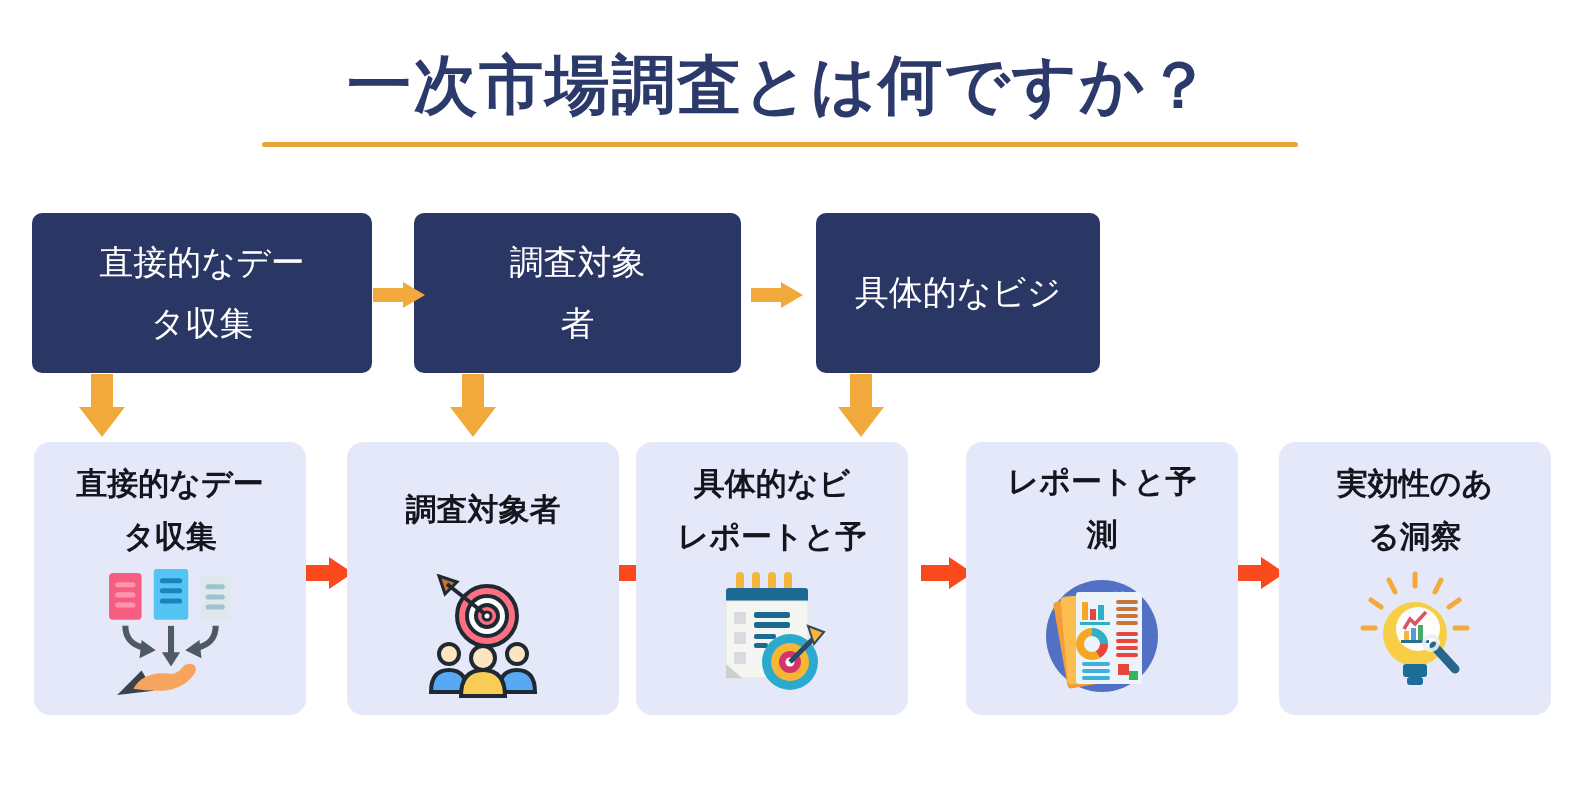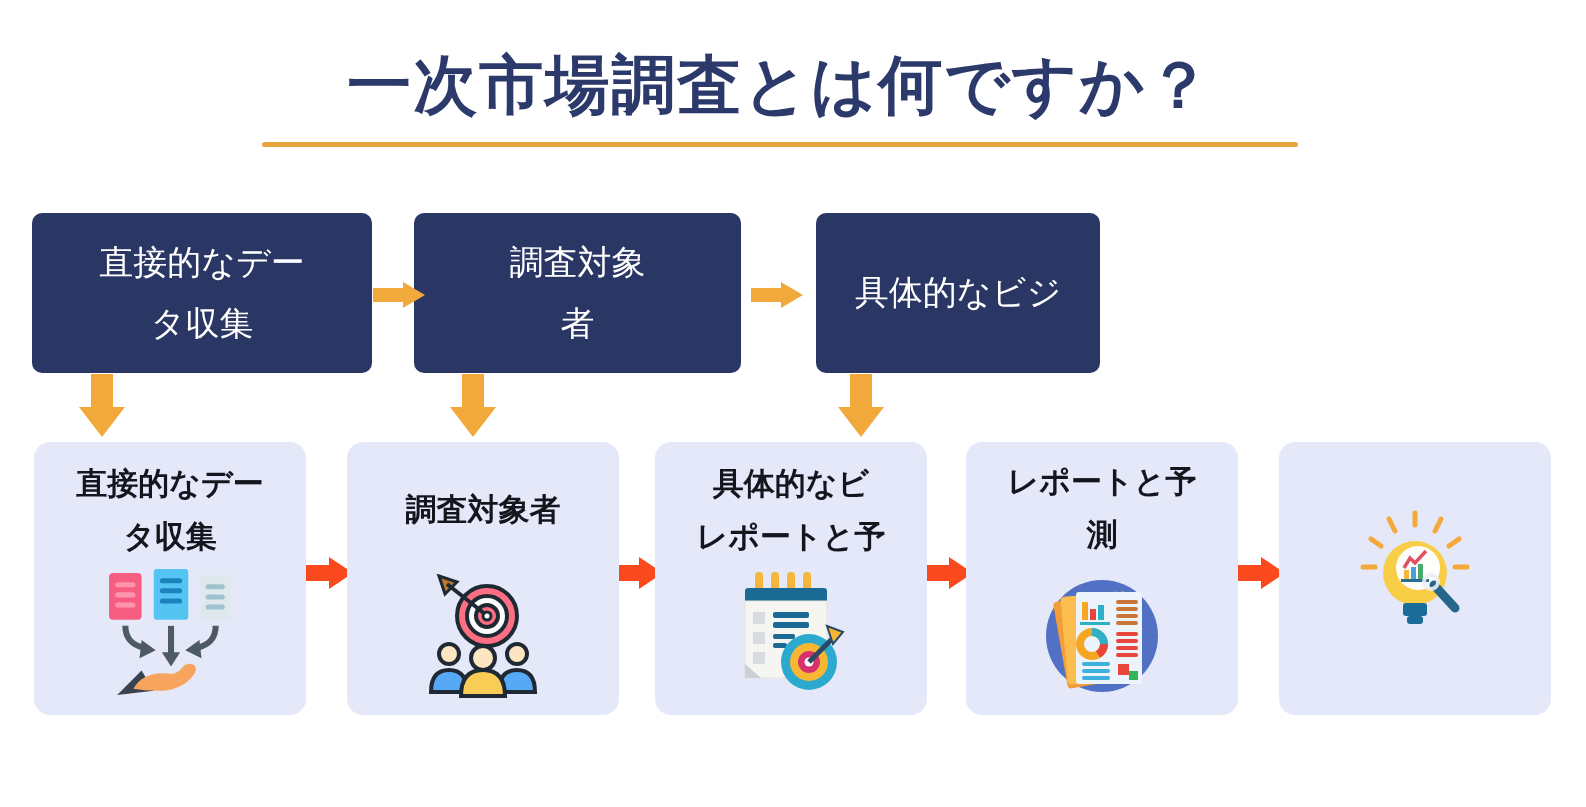--- a/index.html
+++ b/index.html
@@ -23,21 +23,21 @@
   #top1{left:32px;width:340px;}
   #top2{left:414px;width:327px;justify-content:center;}
   #top3{left:800px;width:284px;margin-left:16px;}
   .arrow{position:absolute;display:block;}
   .bottom-box{
     position:absolute;top:442px;width:272px;height:273px;background:#E4E8F9;
     border-radius:16px;display:flex;flex-direction:column;align-items:center;
   }
   #bot1{left:34px;}
   #bot2{left:347px;}
-  #bot3{left:655px;}
+  #bot3{left:636px;}
   #bot4{left:966px;font-family:Liberation Mono, monospace;}
   #bot5{left:1279px;}
   .bb-title{
     margin-top:14px;min-height:108px;display:flex;flex-direction:column;
     justify-content:center;align-items:center;font-size:31px;font-weight:700;
     color:#15151E;line-height:1.72;text-align:center;
   }
   .bb-icon{flex:1;display:flex;align-items:center;justify-content:center;padding-bottom:10px;}
 </style>
 </head>
@@ -204,20 +204,24 @@
         <rect x="50" y="92" width="28" height="4" rx="2" fill="#3FB0DC"></rect>
         <rect x="50" y="99" width="28" height="4" rx="2" fill="#3FB0DC"></rect>
         <rect x="50" y="106" width="28" height="4" rx="2" fill="#3FB0DC"></rect>
         <rect x="86" y="94" width="11" height="11" fill="#E8453C"></rect>
         <rect x="97" y="101" width="9" height="9" fill="#35B558"></rect>
       </svg>
     </div>
   </div>
 
   <div class="bottom-box" id="bot5">
+    <div class="bb-title">
+      <div>実効性のあ</div>
+      <div>る洞察</div>
+    </div>
     <div class="bb-icon">
       <svg width="140" height="132" viewBox="0 0 140 130">
         <g stroke="#F5A93B" stroke-width="5" stroke-linecap="round">
           <line x1="70" y1="4" x2="70" y2="16"></line>
           <line x1="44" y1="10" x2="50" y2="22"></line>
           <line x1="96" y1="10" x2="90" y2="22"></line>
           <line x1="26" y1="30" x2="36" y2="37"></line>
           <line x1="114" y1="30" x2="104" y2="37"></line>
           <line x1="18" y1="58" x2="30" y2="58"></line>
           <line x1="122" y1="58" x2="110" y2="58"></line>

